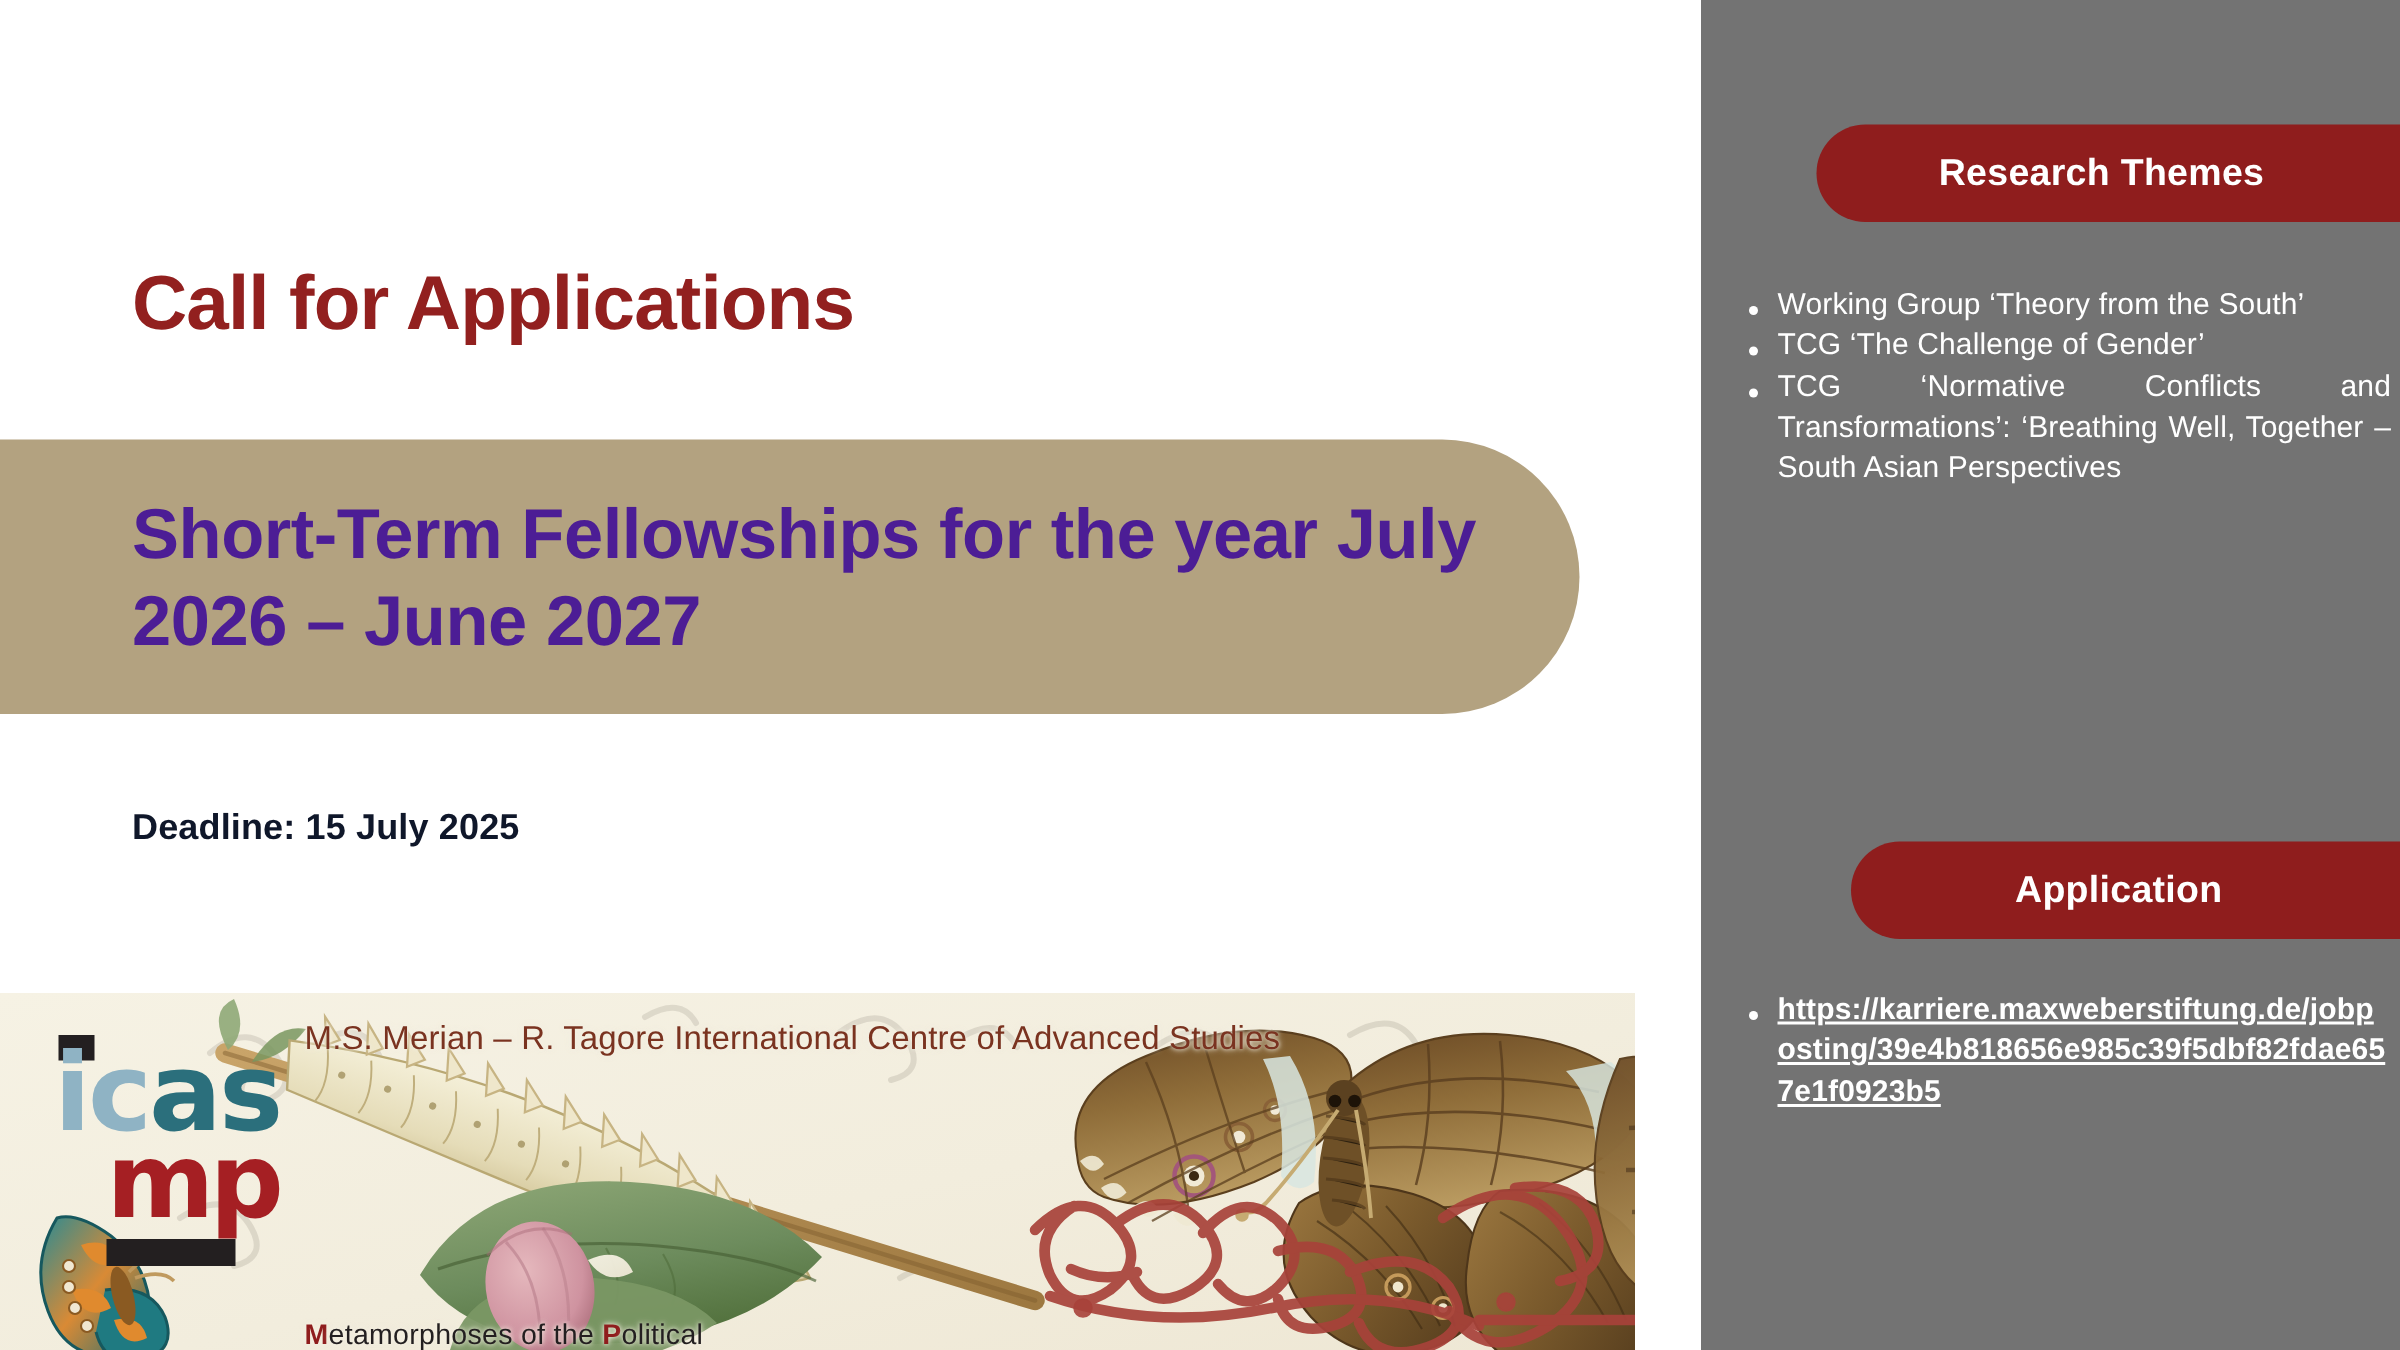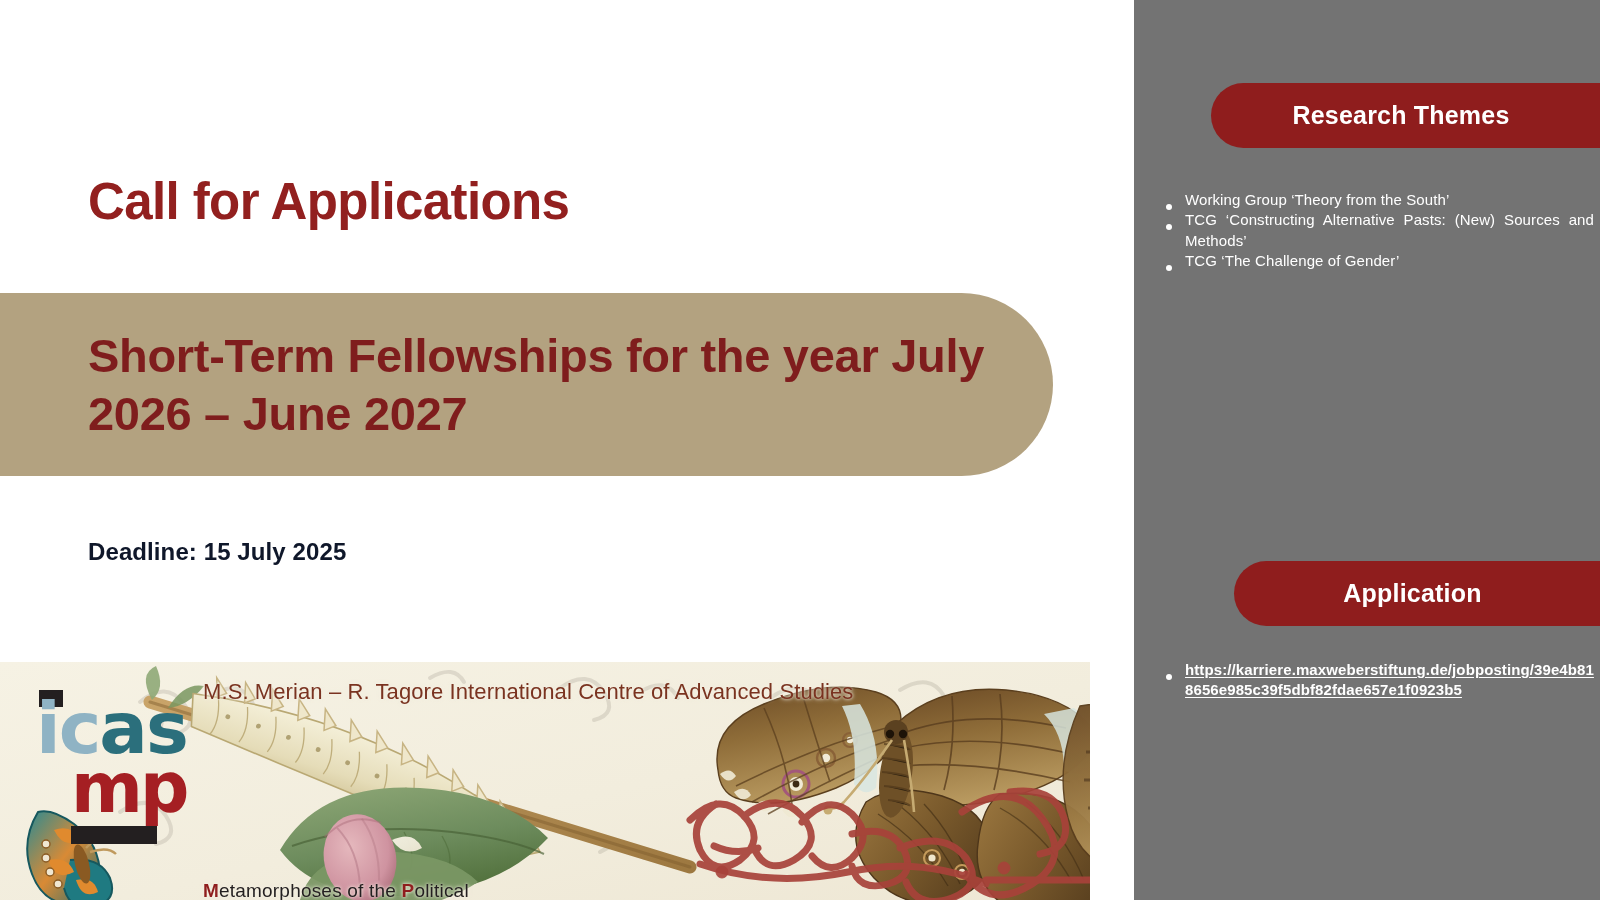--- a/index.html
+++ b/index.html
@@ -41,21 +41,21 @@
     left: 0; top: 293px;
     width: 1053px; height: 183px;
     background: #b3a280;
     border-radius: 0 92px 92px 0;
     display: flex;
     align-items: center;
   }
   #headline-text {
     padding-left: 88px;
     padding-right: 60px;
-    color: #7f1d1d;
+    color: #4c1d95;
     font-size: 47px;
     font-weight: 700;
     line-height: 1.23;
     letter-spacing: -0.3px;
   }
 
   #deadline {
     position: absolute;
     left: 88px; top: 538px;
     font-size: 24px;
@@ -169,21 +169,21 @@
     left: 18px;
     width: 442px;
     list-style: none;
   }
   #themes-list { top: 190px; }
   #application-list { top: 660px; }
 
   .side-list li {
     position: relative;
     color: #ffffff;
-    font-size: 15px;
+    font-size: 20px;
     line-height: 1.365;
     padding-left: 33px;
     margin-bottom: 0;
     text-align: justify;
     font-weight: 300;
     letter-spacing: 0.1px;
   }
   .side-list li::before {
     content: "";
     position: absolute;
@@ -487,24 +487,24 @@
 
   <div id="sidebar">
 
     <div class="badge" id="badge-themes">Research Themes</div>
 
     <ul class="side-list" id="themes-list">
       <li>
         <span class="txt">Working Group ‘Theory from the South’</span>
       </li>
       <li>
-        <span class="txt">TCG ‘Constructing Alternative Pasts: (New) Sources and Methods’</span>
+        <span class="txt">TCG ‘The Challenge of Gender’</span>
       </li>
       <li>
-        <span class="txt">TCG ‘The Challenge of Gender’</span>
+        <span class="txt">TCG ‘Normative Conflicts and Transformations’: ‘Breathing Well, Together – South Asian Perspectives</span>
       </li>
     </ul>
 
     <div class="badge" id="badge-application">Application</div>
 
     <ul class="side-list" id="application-list">
       <li>
         <span class="txt">https://karriere.maxweberstiftung.de/jobposting/39e4b818656e985c39f5dbf82fdae657e1f0923b5</span>
       </li>
     </ul>

